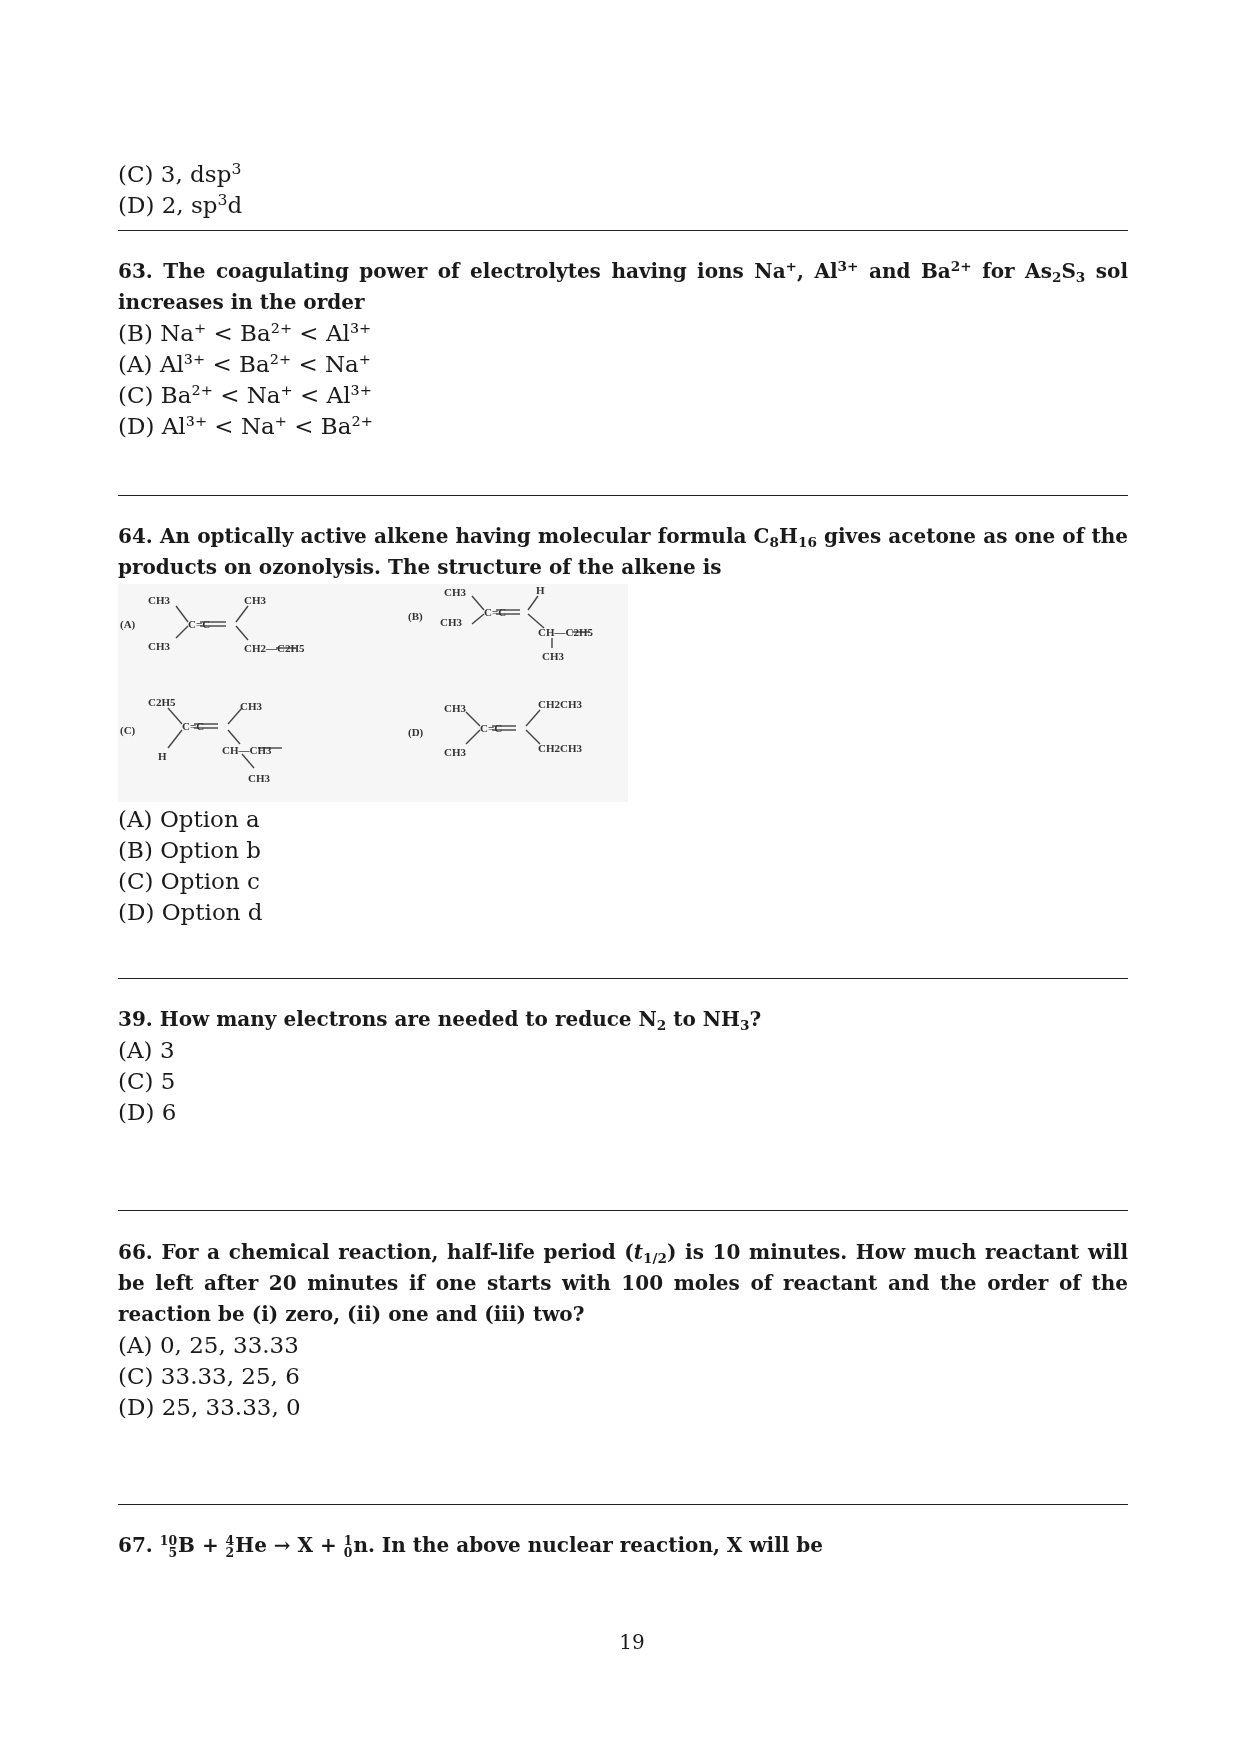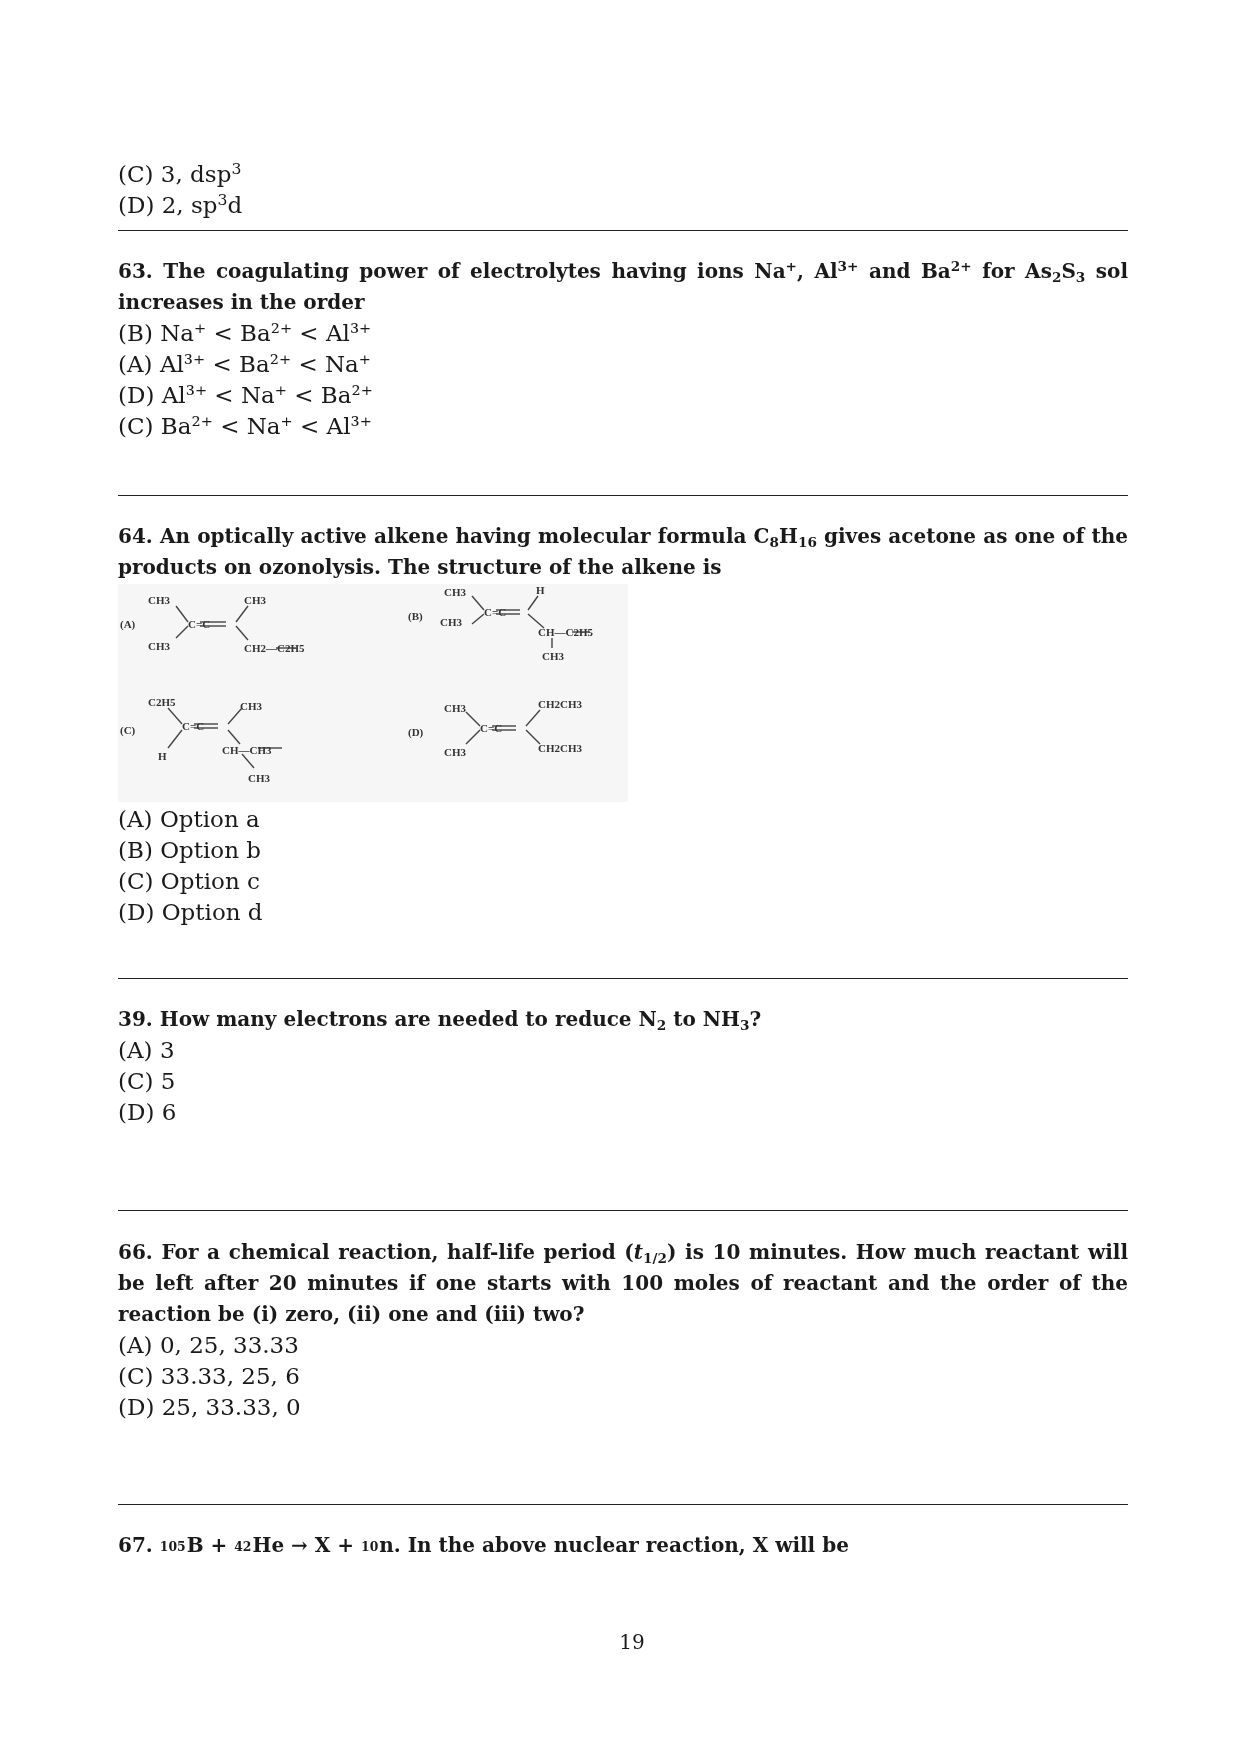--- a/index.html
+++ b/index.html
@@ -4,21 +4,21 @@
 <style>
   html, body { margin: 0; padding: 0; background: #ffffff; }
   body { width: 1240px; height: 1754px; position: relative; overflow: hidden;
          font-family: "DejaVu Serif", "Liberation Serif", serif; color: #1a1a1a; }
   .opt { font-size: 23px; line-height: 31px; white-space: nowrap; }
   .q { font-size: 20px; line-height: 31px; font-weight: bold; text-align: justify; }
   .rule { position: absolute; left: 118px; width: 1010px; height: 0; border-top: 1.6px solid #222; }
   sup, sub { font-size: 0.68em; line-height: 0; position: relative; vertical-align: baseline; }
   sup { top: -0.5em; }
   sub { top: 0.28em; }
-  .iso { display: inline-flex; vertical-align: middle;
+  .iso { display: inline-flex; flex-direction: column; vertical-align: middle;
          font-size: 0.62em; line-height: 0.95em; text-align: right; margin-right: 1px; font-weight: bold;}
   .block { position: absolute; left: 118px; width: 1010px; }
   .structs { position: absolute; left: 118px; top: 584px; width: 510px; height: 218px;
              background: #f6f6f6; }
   .structs svg { width: 100%; height: 100%; }
   .structs text { font-family: "Liberation Serif", serif; fill: #333; }
   .pagenum { position: absolute; left: 12px; width: 1240px; top: 1630px; text-align: center; font-size: 20px; }
 </style>
 </head>
 <body>
@@ -38,22 +38,22 @@
 
 <div class="block" style="top:256px;">
   <div class="q">
     <span>63.</span>
     <span>The coagulating power of electrolytes having ions Na</span><sup>+</sup><span>, Al</span><sup>3+</sup><span> and Ba</span><sup>2+</sup><span> for As</span><sub>2</sub><span>S</span><sub>3</sub>
     <span>sol increases in the order</span>
   </div>
   <div>
     <div class="opt"><span>(B)</span> <span>Na⁺ &lt; Ba²⁺ &lt; Al³⁺</span></div>
     <div class="opt"><span>(A)</span> <span>Al³⁺ &lt; Ba²⁺ &lt; Na⁺</span></div>
+    <div class="opt"><span>(C)</span> <span>Ba²⁺ &lt; Na⁺ &lt; Al³⁺</span></div>
     <div class="opt"><span>(D)</span> <span>Al³⁺ &lt; Na⁺ &lt; Ba²⁺</span></div>
-    <div class="opt"><span>(C)</span> <span>Ba²⁺ &lt; Na⁺ &lt; Al³⁺</span></div>
   </div>
 </div>
 
 <div class="rule" style="top:495px;"></div>
 
 <div class="block" style="top:521px;">
   <div class="q">
     <span>64.</span>
     <span>An optically active alkene having molecular formula C</span><sub>8</sub><span>H</span><sub>16</sub><span> gives acetone as one of the products on ozonolysis. The structure of the alkene is</span>
   </div>

